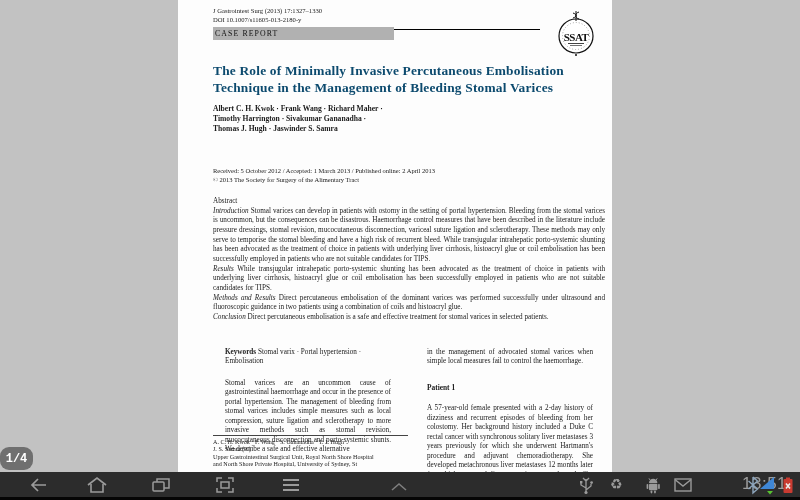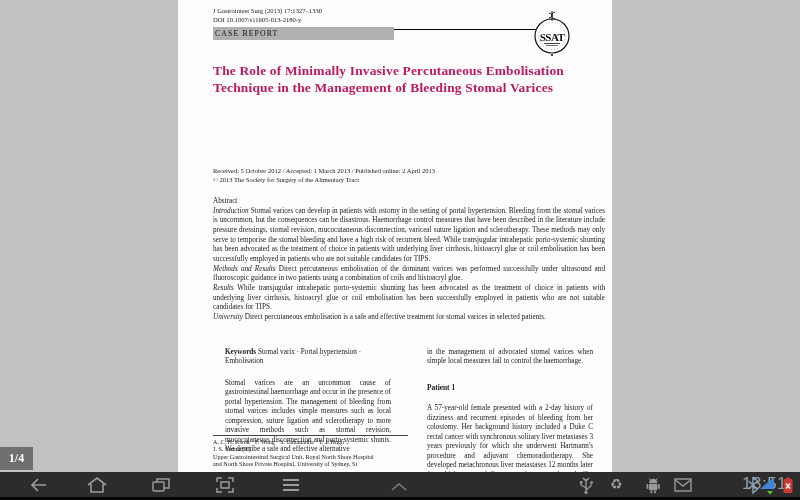--- a/index.html
+++ b/index.html
@@ -13,24 +13,24 @@
     position:absolute;left:178px;top:0;width:434px;height:472px;
     background:#fdfdfd;color:#1a1a1a;
   }
   .meta{position:absolute;left:35px;top:7px;font-size:6.6px;line-height:8.6px;color:#222;}
   .case-bar{
     position:absolute;left:35px;top:27px;width:181px;height:13px;
     background:#b1b1b1;color:#111;font-size:7.8px;line-height:13px;
     letter-spacing:1.1px;padding-left:2px;box-sizing:border-box;font-weight:500;
   }
   .head-rule{position:absolute;left:216px;top:29px;width:146px;height:1px;background:#000;}
-  .logo{position:absolute;left:351px;top:9px;width:46px;height:48px;}
+  .logo{position:absolute;left:375px;top:9px;width:46px;height:48px;}
   .title{
     position:absolute;left:35px;top:63px;width:392px;
-    font-size:13.4px;font-weight:bold;line-height:16.6px;color:#be185d;
+    font-size:13.4px;font-weight:bold;line-height:16.6px;color:#0c4a6e;
     white-space:pre-line;letter-spacing:.2px;
   }
   .authors{
     position:absolute;left:35px;top:104px;width:300px;
     font-size:7.6px;font-weight:bold;line-height:10px;white-space:pre-line;
   }
   .history{position:absolute;left:35px;top:167px;width:392px;font-size:6.5px;line-height:8.8px;}
   .abstract{
     position:absolute;left:35px;top:197px;width:392px;
     font-size:7.2px;line-height:9.65px;text-align:justify;
@@ -48,22 +48,22 @@
   .patient-hd{font-weight:bold;font-size:7.4px;margin-top:16px !important;}
   .patient-para{margin-top:9px !important;}
   .footnote{
     position:absolute;left:35px;top:435px;width:195px;
     border-top:1px solid #444;padding-top:3px;
     font-size:6.1px;line-height:7.3px;white-space:pre-line;text-align:left;
   }
   .page-indicator{
     position:absolute;left:0;top:447px;width:33px;height:23px;
     background:#6f6f6f;color:#fff;
-    font-family:Liberation Serif, serif;
-    font-weight:bold;font-size:12px;display:flex;align-items:center;justify-content:center;
+    font-family:Liberation Mono, monospace;
+    font-weight:bold;font-size:12px;display:flex;align-items:center;justify-content:center;border-radius:9px;
   }
   .navbar{
     position:absolute;left:0;top:472px;width:800px;height:28px;
     background:#2c2c2c;border-bottom:3px solid #050505;box-sizing:border-box;
     display:block;
   }
   .nav-ic{position:absolute;top:3px;width:22px;height:20px;}
   .nav-ic svg{width:22px;height:20px;}
   .clock{
     position:absolute;top:2px;left:698px;
@@ -93,32 +93,35 @@
         <text x="23" y="32" text-anchor="middle" font-family="Liberation Serif, serif" font-size="11" font-weight="bold" fill="#111" letter-spacing="-0.5">SSAT</text>
         <line x1="15" y1="34.5" x2="31" y2="34.5" stroke="#111" stroke-width="0.8"></line>
         <line x1="17" y1="36.5" x2="29" y2="36.5" stroke="#111" stroke-width="0.6"></line>
         <path d="M23 12 V2 M20 4 C26 6,20 8,26 10 M26 3 C20 5,26 7,20 9" stroke="#111" stroke-width="1" fill="none"></path>
         <circle cx="23" cy="46" r="1" fill="#111"></circle>
       </svg>
     </div>
 
     <div class="title prelines">The Role of Minimally Invasive Percutaneous Embolisation
 Technique in the Management of Bleeding Stomal Varices</div>
+    <div class="authors prelines">Albert C. H. Kwok · Frank Wang · Richard Maher ·
+Timothy Harrington · Sivakumar Gananadha ·
+Thomas J. Hugh · Jaswinder S. Samra</div>
 
     <div class="history">
       <div>Received: 5 October 2012 / Accepted: 1 March 2013 / Published online: 2 April 2013</div>
       <div>© 2013 The Society for Surgery of the Alimentary Tract</div>
     </div>
 
     <div class="abstract">
       <div class="hd">Abstract</div>
       <p><span class="lead">Introduction</span> <span>Stomal varices can develop in patients with ostomy in the setting of portal hypertension. Bleeding from the stomal varices is uncommon, but the consequences can be disastrous. Haemorrhage control measures that have been described in the literature include pressure dressings, stomal revision, mucocutaneous disconnection, variceal suture ligation and sclerotherapy. These methods may only serve to temporise the stomal bleeding and have a high risk of recurrent bleed. While transjugular intrahepatic porto-systemic shunting has been advocated as the treatment of choice in patients with underlying liver cirrhosis, histoacryl glue or coil embolisation has been successfully employed in patients who are not suitable candidates for TIPS.</span></p>
+      <p><span class="lead">Results</span> <span>While transjugular intrahepatic porto-systemic shunting has been advocated as the treatment of choice in patients with underlying liver cirrhosis, histoacryl glue or coil embolisation has been successfully employed in patients who are not suitable candidates for TIPS.</span></p>
       <p><span class="lead">Methods and Results</span> <span>Direct percutaneous embolisation of the dominant varices was performed successfully under ultrasound and fluoroscopic guidance in two patients using a combination of coils and histoacryl glue.</span></p>
-      <p><span class="lead">Results</span> <span>While transjugular intrahepatic porto-systemic shunting has been advocated as the treatment of choice in patients with underlying liver cirrhosis, histoacryl glue or coil embolisation has been successfully employed in patients who are not suitable candidates for TIPS.</span></p>
-      <p><span class="lead">University</span> <span>Direct percutaneous embolisation is a safe and effective treatment for stomal varices in selected patients.</span></p>
+      <p><span class="lead">Conclusion</span> <span>Direct percutaneous embolisation is a safe and effective treatment for stomal varices in selected patients.</span></p>
     </div>
 
     <div class="col col-left">
       <p><span class="kw-label">Keywords</span> <span class="prelines">Stomal varix · Portal hypertension ·
 Embolisation</span></p>
       <p class="body-para">Stomal varices are an uncommon cause of gastrointestinal haemorrhage and occur in the presence of portal hypertension. The management of bleeding from stomal varices includes simple measures such as local compression, suture ligation and sclerotherapy to more invasive methods such as stomal revision, mucocutaneous disconnection and porto-systemic shunts. We describe a safe and effective alternative</p>
     </div>
 
     <div class="col col-right">
       <p>in the management of advocated stomal varices when simple local measures fail to control the haemorrhage.</p>

